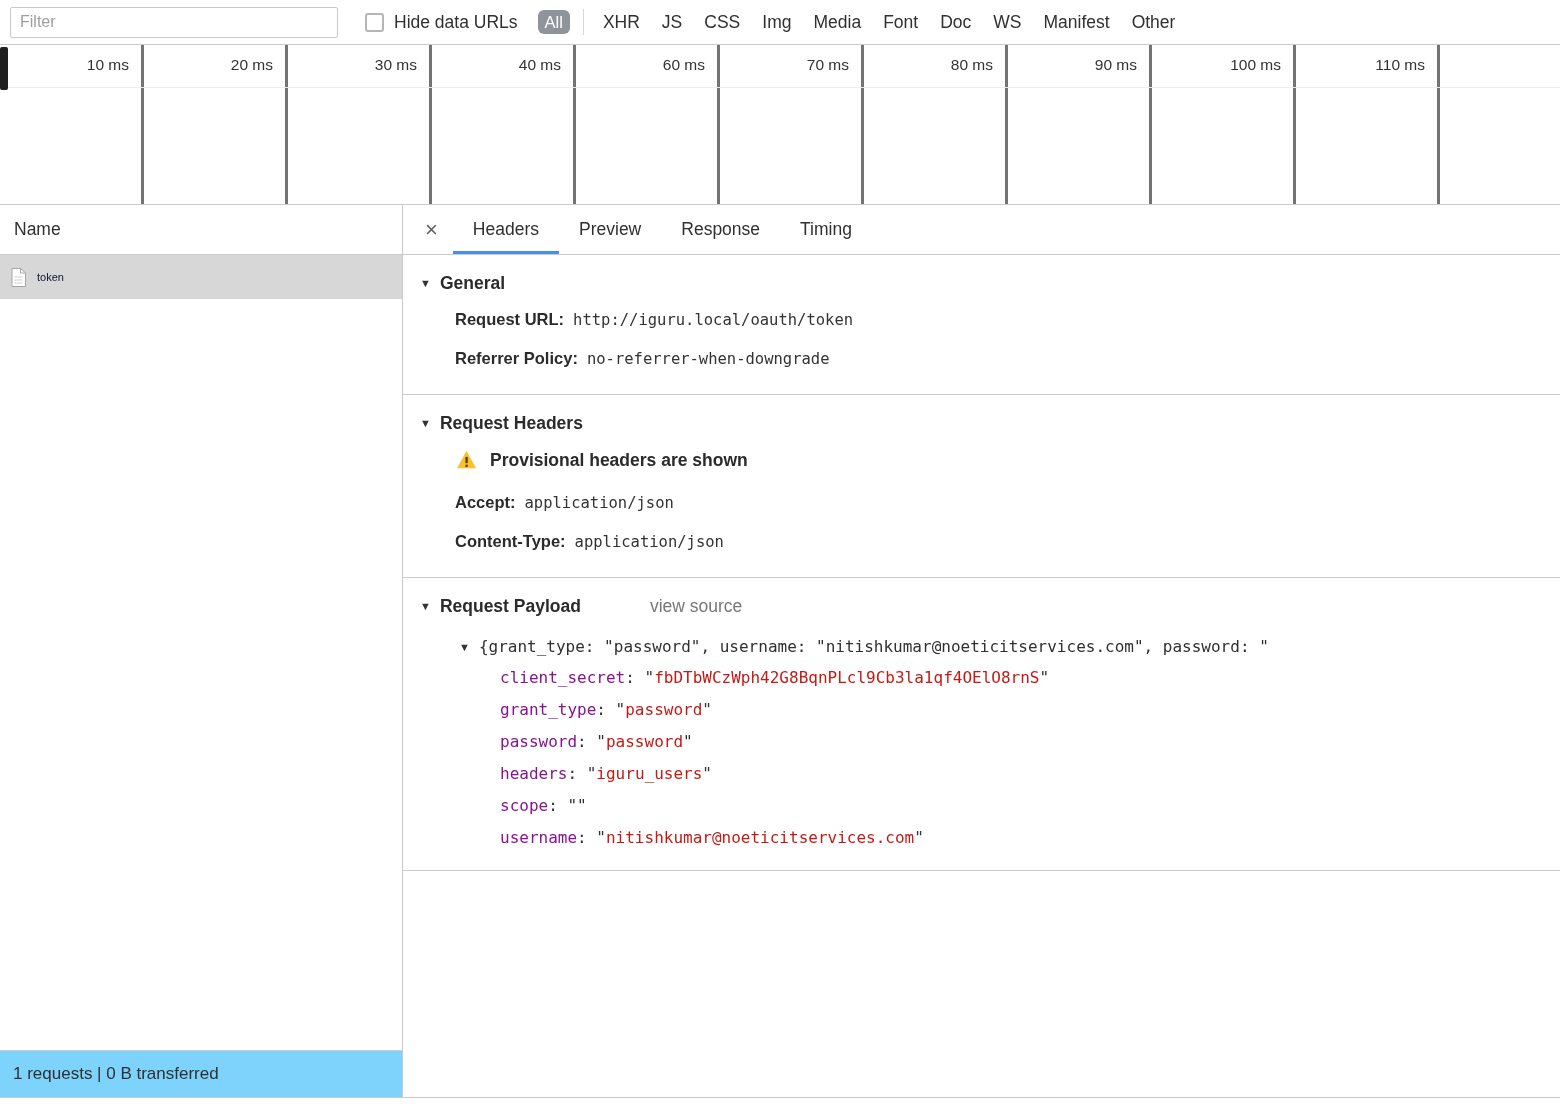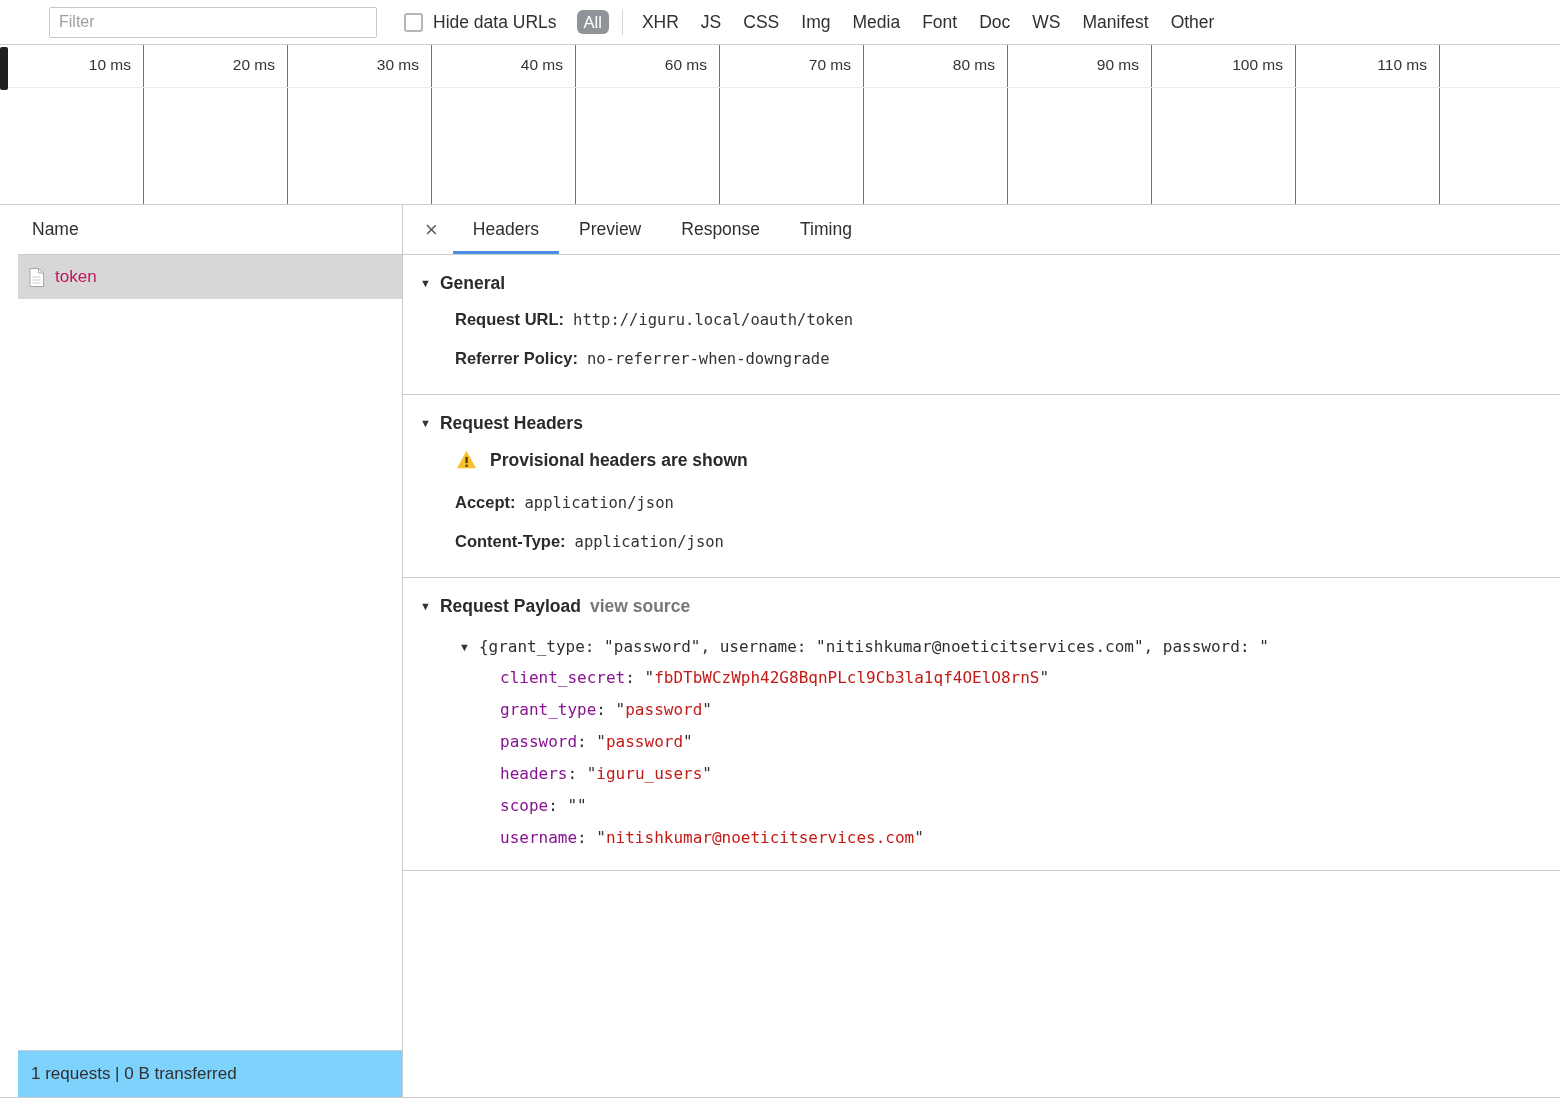--- a/index.html
+++ b/index.html
@@ -2,63 +2,63 @@
 <html><head>
 <meta charset="utf-8">
 <style>
   * { margin:0; padding:0; box-sizing:border-box; }
   html,body { width:1560px; height:1104px; background:#fff; overflow:hidden;
     font-family:"Liberation Sans", sans-serif; color:#333; }
   .app { width:1560px; height:1098px; display:flex; flex-direction:column; border-bottom:1px solid #c9c9c9; background:#fff; }
 
   
   .toolbar { flex:0 0 45px; height:45px; display:flex; align-items:center; border-bottom:1px solid #ccc; padding-left:10px; background:#fff; }
-  .filter-input { width:328px; height:31px; border:1px solid #c9c9c9; border-radius:2px; font-size:16px; padding:0 9px; color:#333; outline:none; font-family:"Liberation Sans", sans-serif;margin-left:39px; }
+  .filter-input { width:328px; height:31px; border:1px solid #c9c9c9; border-radius:2px; font-size:16px; padding:0 9px; color:#333; outline:none; font-family:"Liberation Sans", sans-serif; }
   .filter-input::placeholder { color:#9e9e9e; }
   .hide-data { display:flex; align-items:center; margin-left:27px; gap:10px; font-size:17.5px; color:#303030; cursor:default; }
   .checkbox { width:19px; height:19px; border:2px solid #b5b5b5; border-radius:3px; background:#fff; display:inline-block; }
   .all-pill { margin-left:20px; background:#8f949a; color:#fff; font-size:16.5px; padding:4px 7px; border-radius:6px; line-height:1; }
   .toolbar-sep { width:1px; height:26px; background:#d6d6d6; margin:0 8px 0 13px; }
   .type-filters { display:flex; }
   .type-filter { font-size:17.5px; color:#303030; padding:0 11px; }
 
   
   .overview { flex:0 0 160px; height:160px; position:relative; border-bottom:1px solid #ccc; overflow:hidden; background:#fff; }
   .overview-scrollnub { position:absolute; left:0; top:2px; width:8px; height:43px; background:#1f1f1f; border-radius:2px; }
   .ticks { display:flex; height:100%; }
-  .tick-col { flex:0 0 144px; width:144px; border-right:1px solid #737373; padding-top:11px; text-align:right; }
+  .tick-col { flex:0 0 144px; width:144px; border-right:3px solid #737373; padding-top:11px; text-align:right; }
   .tick-label { display:inline-block; padding-right:12px; font-size:15.5px; color:#333; }
   .ruler-hline { position:absolute; left:0; right:0; top:42px; height:1px; background:#ececec; }
 
   
   .main { flex:1; display:flex; min-height:0; }
 
   
-  .left-panel { flex:0 0 403px; width:403px; border-right:1px solid #c9c9c9; display:flex; flex-direction:column; background:#fff;padding-left:18px; }
+  .left-panel { flex:0 0 403px; width:403px; border-right:1px solid #c9c9c9; display:flex; flex-direction:column; background:#fff; }
   .name-header { flex:0 0 50px; height:50px; border-bottom:1px solid #ccc; display:flex; align-items:center; padding-left:14px; font-size:17.5px; color:#303030; }
   .request-rows { flex:1; overflow:hidden; }
-  .request-row { height:44px; display:flex; align-items:center; gap:11px; padding-left:11px; font-size:17px; color:#be185d; }
+  .request-row { height:44px; display:flex; align-items:center; gap:11px; padding-left:11px; font-size:11px; color:#0f172a; }
   .request-row.active { background:#d7d7d7; }
   .doc-icon { display:inline-flex; }
   .left-footer { flex:0 0 47px; height:47px; border-top:1px solid #ccc; background:#7dd3fc; display:flex; align-items:center; padding-left:13px; font-size:17px; color:#303030; }
 
   
   .right-panel { flex:1; display:flex; flex-direction:column; overflow:hidden; background:#fff; }
   .tabbar { flex:0 0 50px; height:50px; border-bottom:1px solid #ccc; display:flex; align-items:stretch; }
   .close-btn { align-self:center; font-size:22px; color:#5f6368; margin:0 15px 0 22px; line-height:1; cursor:default; }
   .tabs { display:flex; align-items:stretch; }
   .tab { display:flex; align-items:center; padding:3px 20px 0 20px; font-size:17.5px; color:#303030; border-bottom:3px solid transparent; }
   .tab.active { border-bottom-color:#4a90e2; }
 
   .sections { flex:1; overflow:hidden; }
   .section { border-bottom:1px solid #ccc; padding:12px 0 16px 0; }
   .section-title-row { display:flex; align-items:center; gap:9px; padding:6px 0 6px 17px; }
   .disclosure { font-size:11px; color:#333; line-height:1; }
   .section-title { font-weight:bold; font-size:17.5px; color:#2b2b2b; }
-  .view-source { font-size:17.5px; font-weight:bold; color:#777; }
+  .view-source { margin-left:60px; font-size:17.5px; font-weight:normal; color:#777; }
 
   .kv-row { display:flex; align-items:baseline; padding:10px 0 10px 52px; }
   .kv-label { font-weight:bold; font-size:16.5px; color:#2b2b2b; margin-right:9px; white-space:nowrap; }
   .kv-value { font-family:"DejaVu Sans Mono", monospace; font-size:15.5px; color:#333; white-space:nowrap; }
 
   .warning-row { display:flex; gap:13px; padding:10px 0 10px 53px; }
   .warning-text { font-weight:bold; font-size:17.5px; color:#2b2b2b; }
 
   .payload-preview-row { display:flex; align-items:flex-start; gap:9px; padding:14px 0 2px 56px; white-space:nowrap; overflow:hidden; }
   .payload-preview-row .disclosure { margin-top:5px; }

